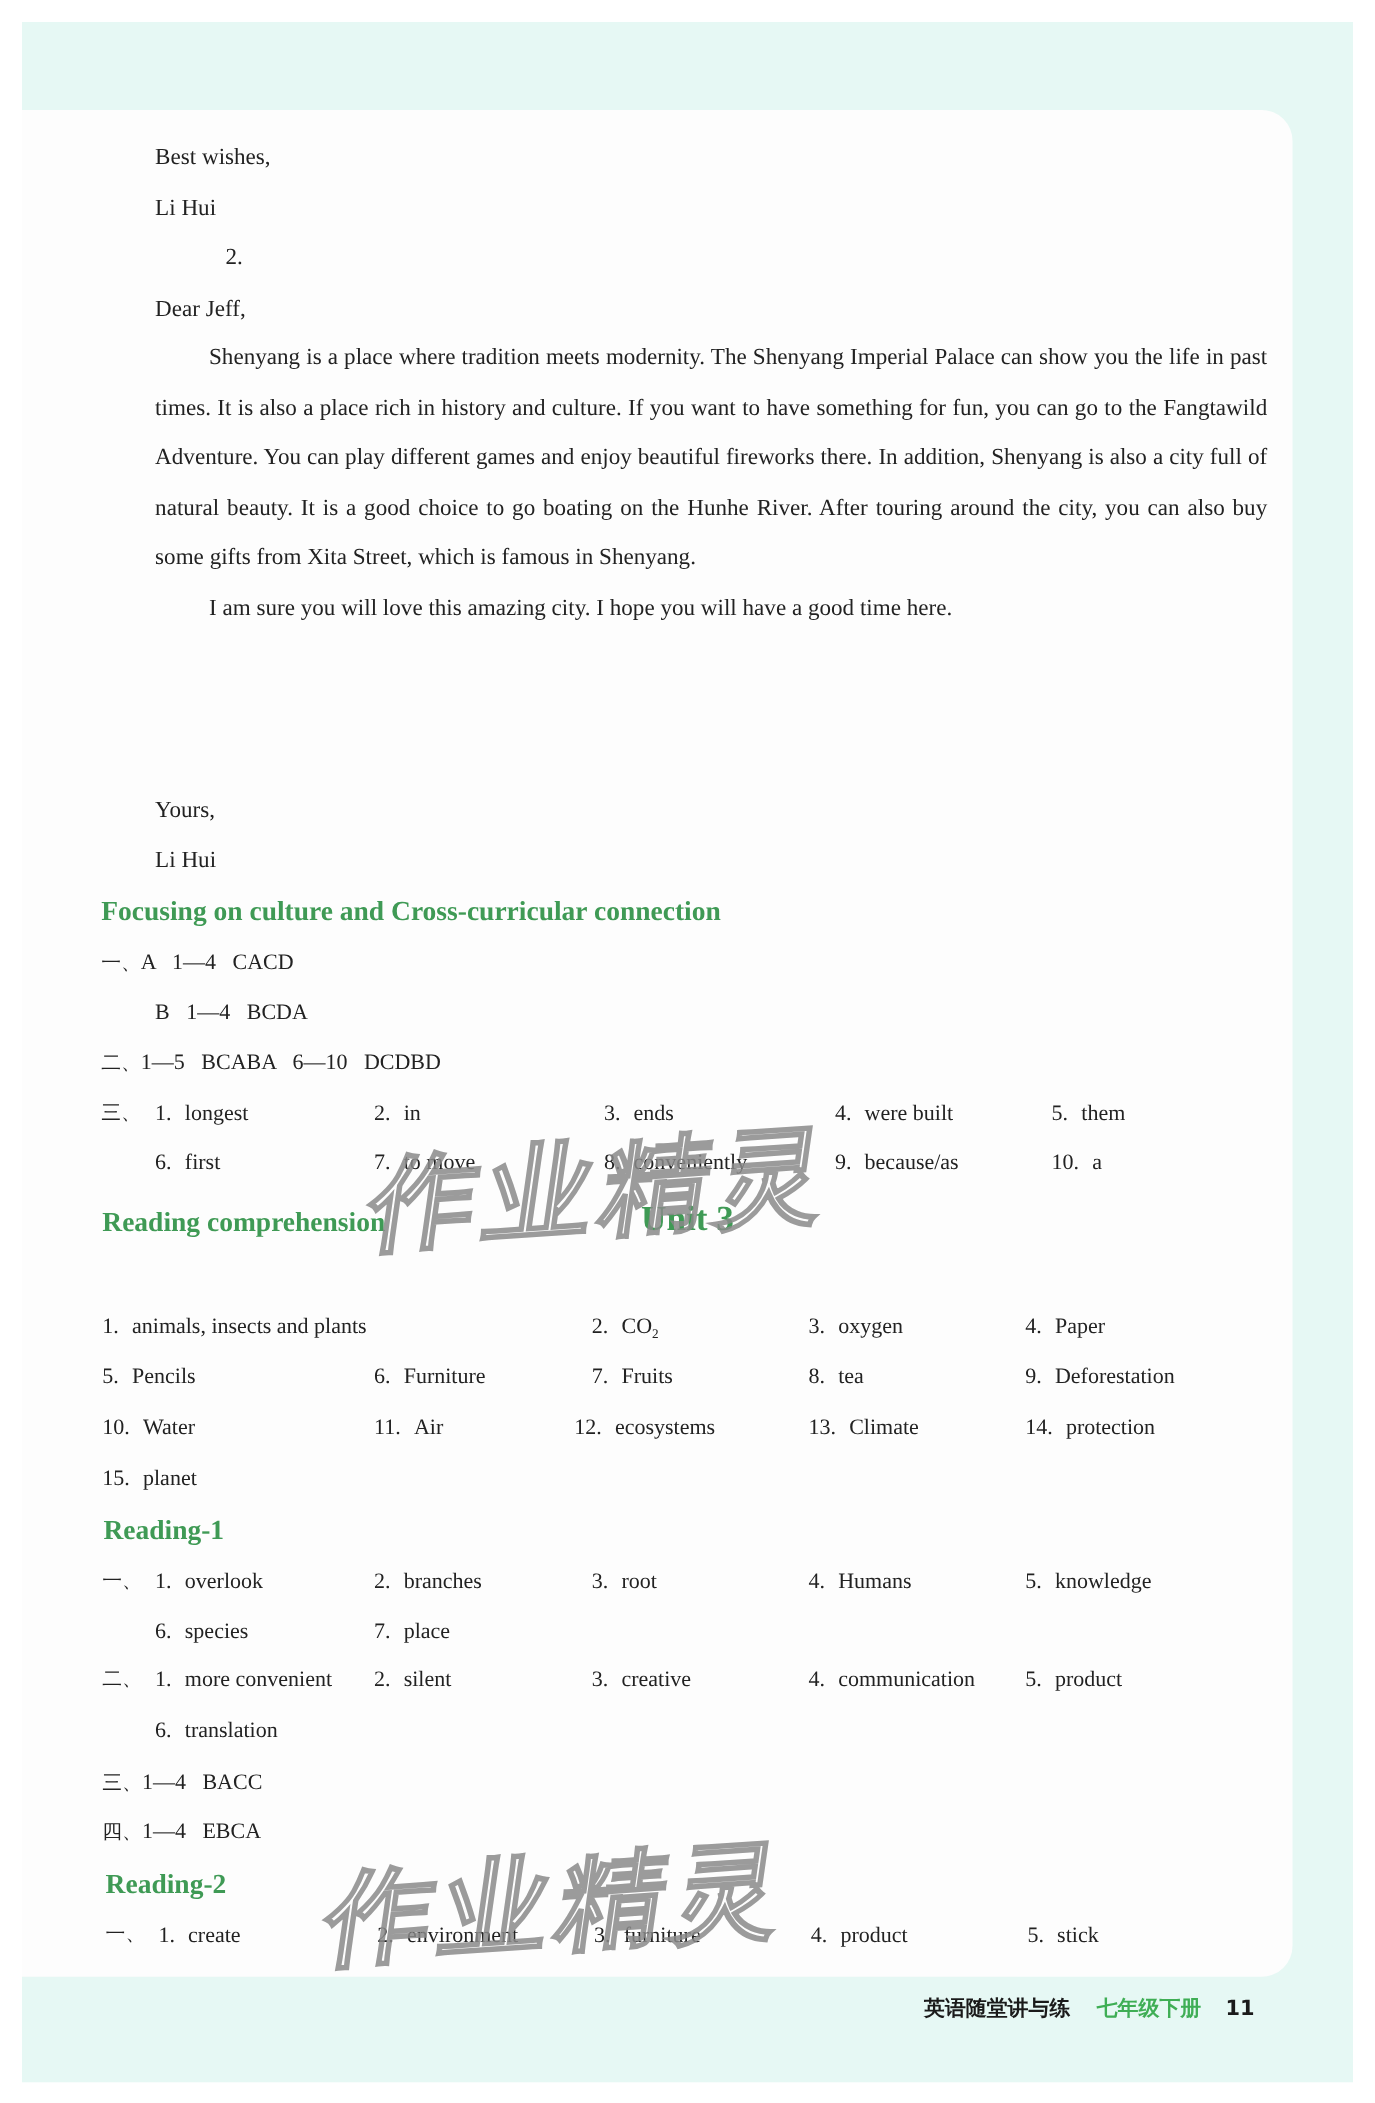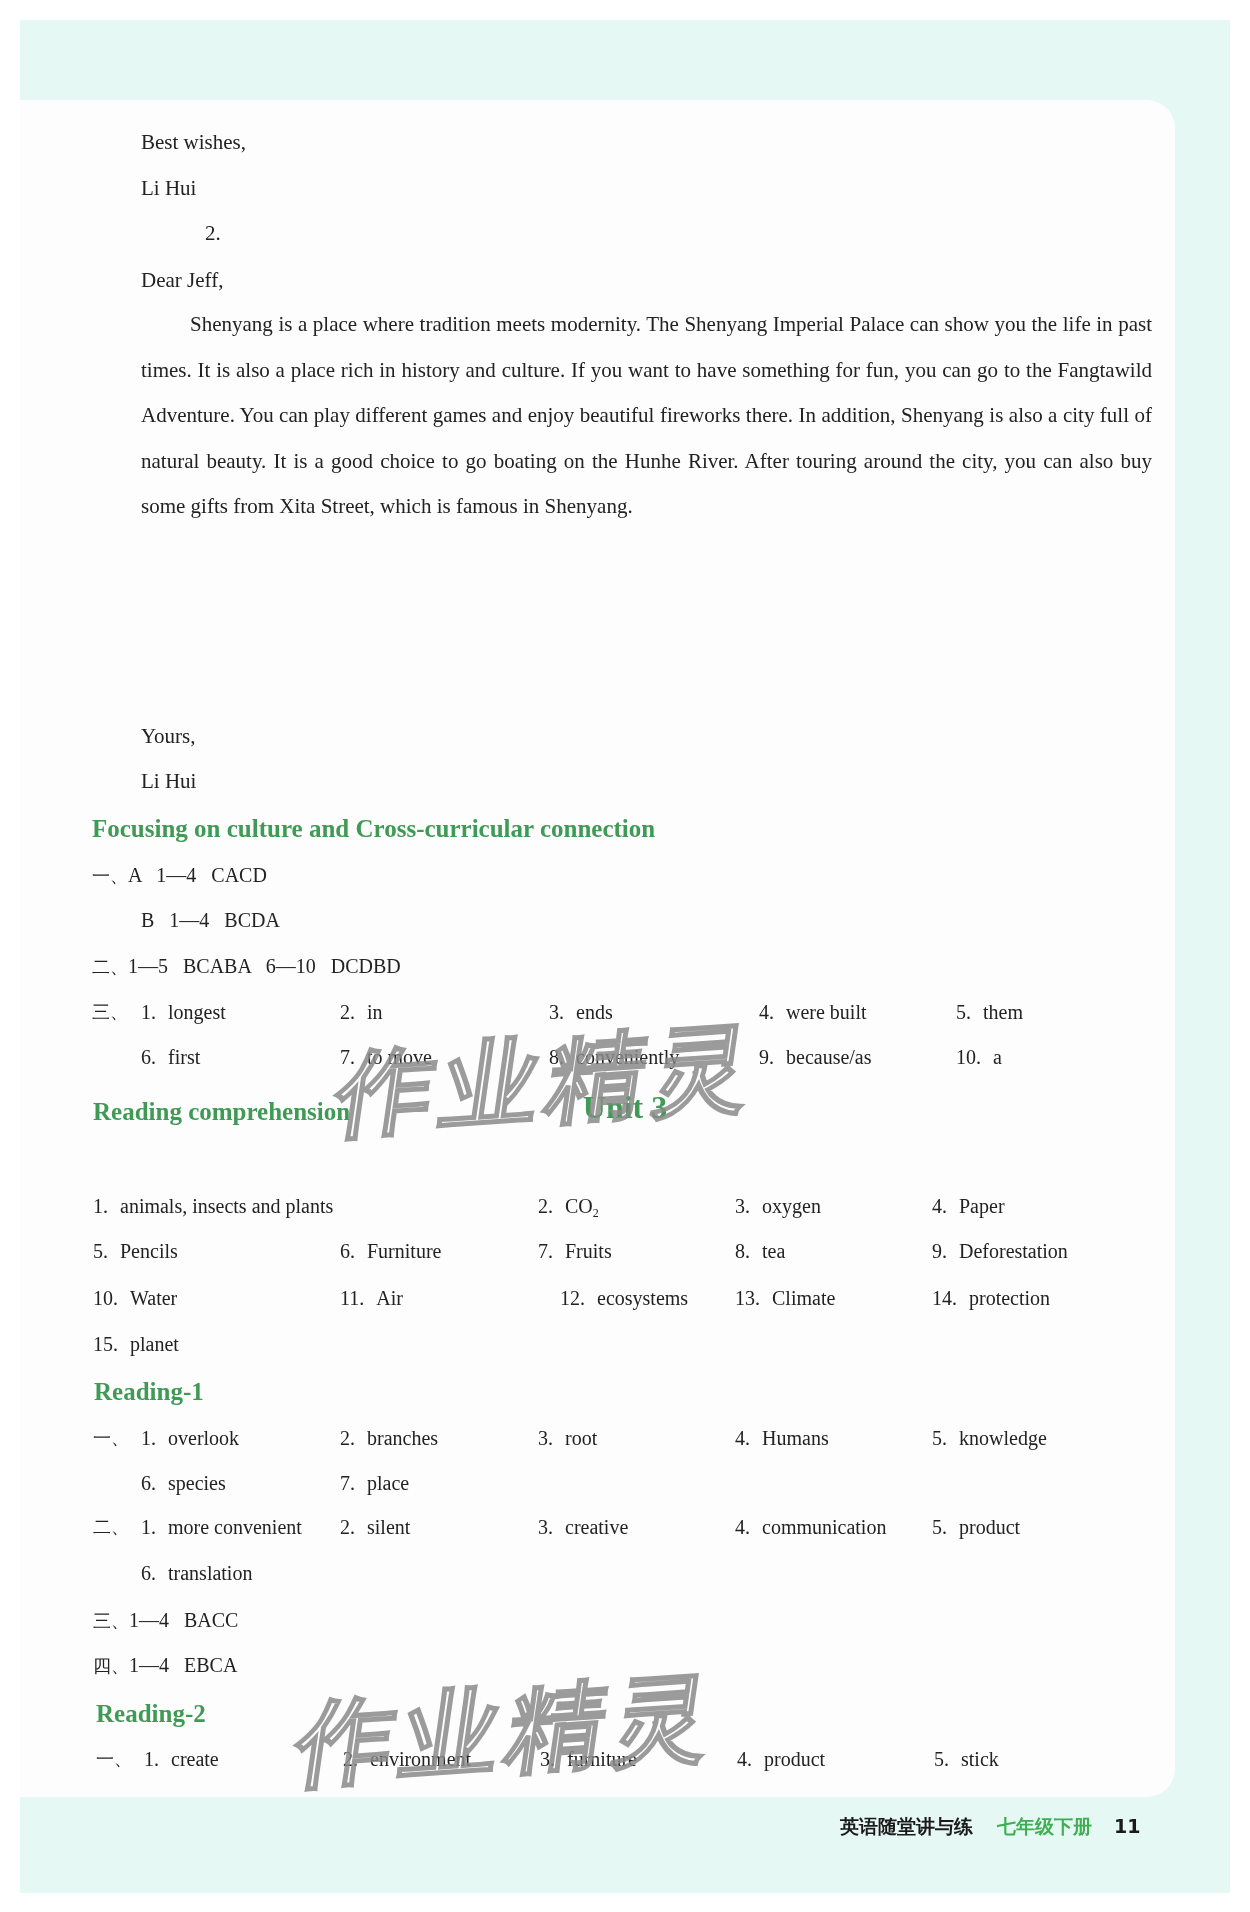--- a/index.html
+++ b/index.html
@@ -64,20 +64,21 @@
 <div class="band"></div>
 <div class="card"></div>
 
 <div class="ln" style="left:141px; top:142px;">Best wishes,</div>
 <div class="ln" style="left:141px; top:188px;">Li Hui</div>
 
 <div class="ln" style="left:205px; top:233px;">2.</div>
 <div class="ln" style="left:141px; top:280px;">Dear Jeff,</div>
 <div class="para" style="top:302px;">
   <p>Shenyang is a place where tradition meets modernity. The Shenyang Imperial Palace can show you the life in past times. It is also a place rich in history and culture. If you want to have something for fun, you can go to the Fangtawild Adventure. You can play different games and enjoy beautiful fireworks there. In addition, Shenyang is also a city full of natural beauty. It is a good choice to go boating on the Hunhe River. After touring around the city, you can also buy some gifts from Xita Street, which is famous in Shenyang.</p>
+  <p>I am sure you will love this amazing city. I hope you will have a good time here.</p>
 </div>
 <div class="ln" style="left:141px; top:736px;">Yours,</div>
 <div class="ln" style="left:141px; top:781px;">Li Hui</div>
 
 <div class="h" style="left:92px; top:829px;">Focusing on culture and Cross-curricular connection</div>
 <div class="cell" style="left:92px; top:875px;">
   <span class="cjk-prefix">一、</span><span style="white-space:pre">A   1—4   CACD</span>
 </div>
 <div class="cell" style="left:141px; top:920px; white-space:pre;">B   1—4   BCDA</div>
 <div class="cell" style="left:92px; top:966px;">
@@ -104,21 +105,21 @@
 <div class="cell" style="left:932px; top:1206px;"><span class="num">4.</span><span>Paper</span></div>
 
 <div class="cell" style="left:93px; top:1251px;"><span class="num">5.</span><span>Pencils</span></div>
 <div class="cell" style="left:340px; top:1251px;"><span class="num">6.</span><span>Furniture</span></div>
 <div class="cell" style="left:538px; top:1251px;"><span class="num">7.</span><span>Fruits</span></div>
 <div class="cell" style="left:735px; top:1251px;"><span class="num">8.</span><span>tea</span></div>
 <div class="cell" style="left:932px; top:1251px;"><span class="num">9.</span><span>Deforestation</span></div>
 
 <div class="cell" style="left:93px; top:1298px;"><span class="num">10.</span><span>Water</span></div>
 <div class="cell" style="left:340px; top:1298px;"><span class="num">11.</span><span>Air</span></div>
-<div class="cell" style="left:560px; top:1298px;text-align:center;"><span class="num">12.</span><span>ecosystems</span></div>
+<div class="cell" style="left:522px; top:1298px;text-align:center;"><span class="num">12.</span><span>ecosystems</span></div>
 <div class="cell" style="left:735px; top:1298px;"><span class="num">13.</span><span>Climate</span></div>
 <div class="cell" style="left:932px; top:1298px;"><span class="num">14.</span><span>protection</span></div>
 
 <div class="cell" style="left:93px; top:1344px;"><span class="num">15.</span><span>planet</span></div>
 
 <div class="h" style="left:94px; top:1392px;">Reading-1</div>
 <span class="cell cjk-prefix" style="left:93px; top:1438px;">一、</span>
 <div class="cell" style="left:141px; top:1438px;"><span class="num">1.</span><span>overlook</span></div>
 <div class="cell" style="left:340px; top:1438px;"><span class="num">2.</span><span>branches</span></div>
 <div class="cell" style="left:538px; top:1438px;"><span class="num">3.</span><span>root</span></div>

